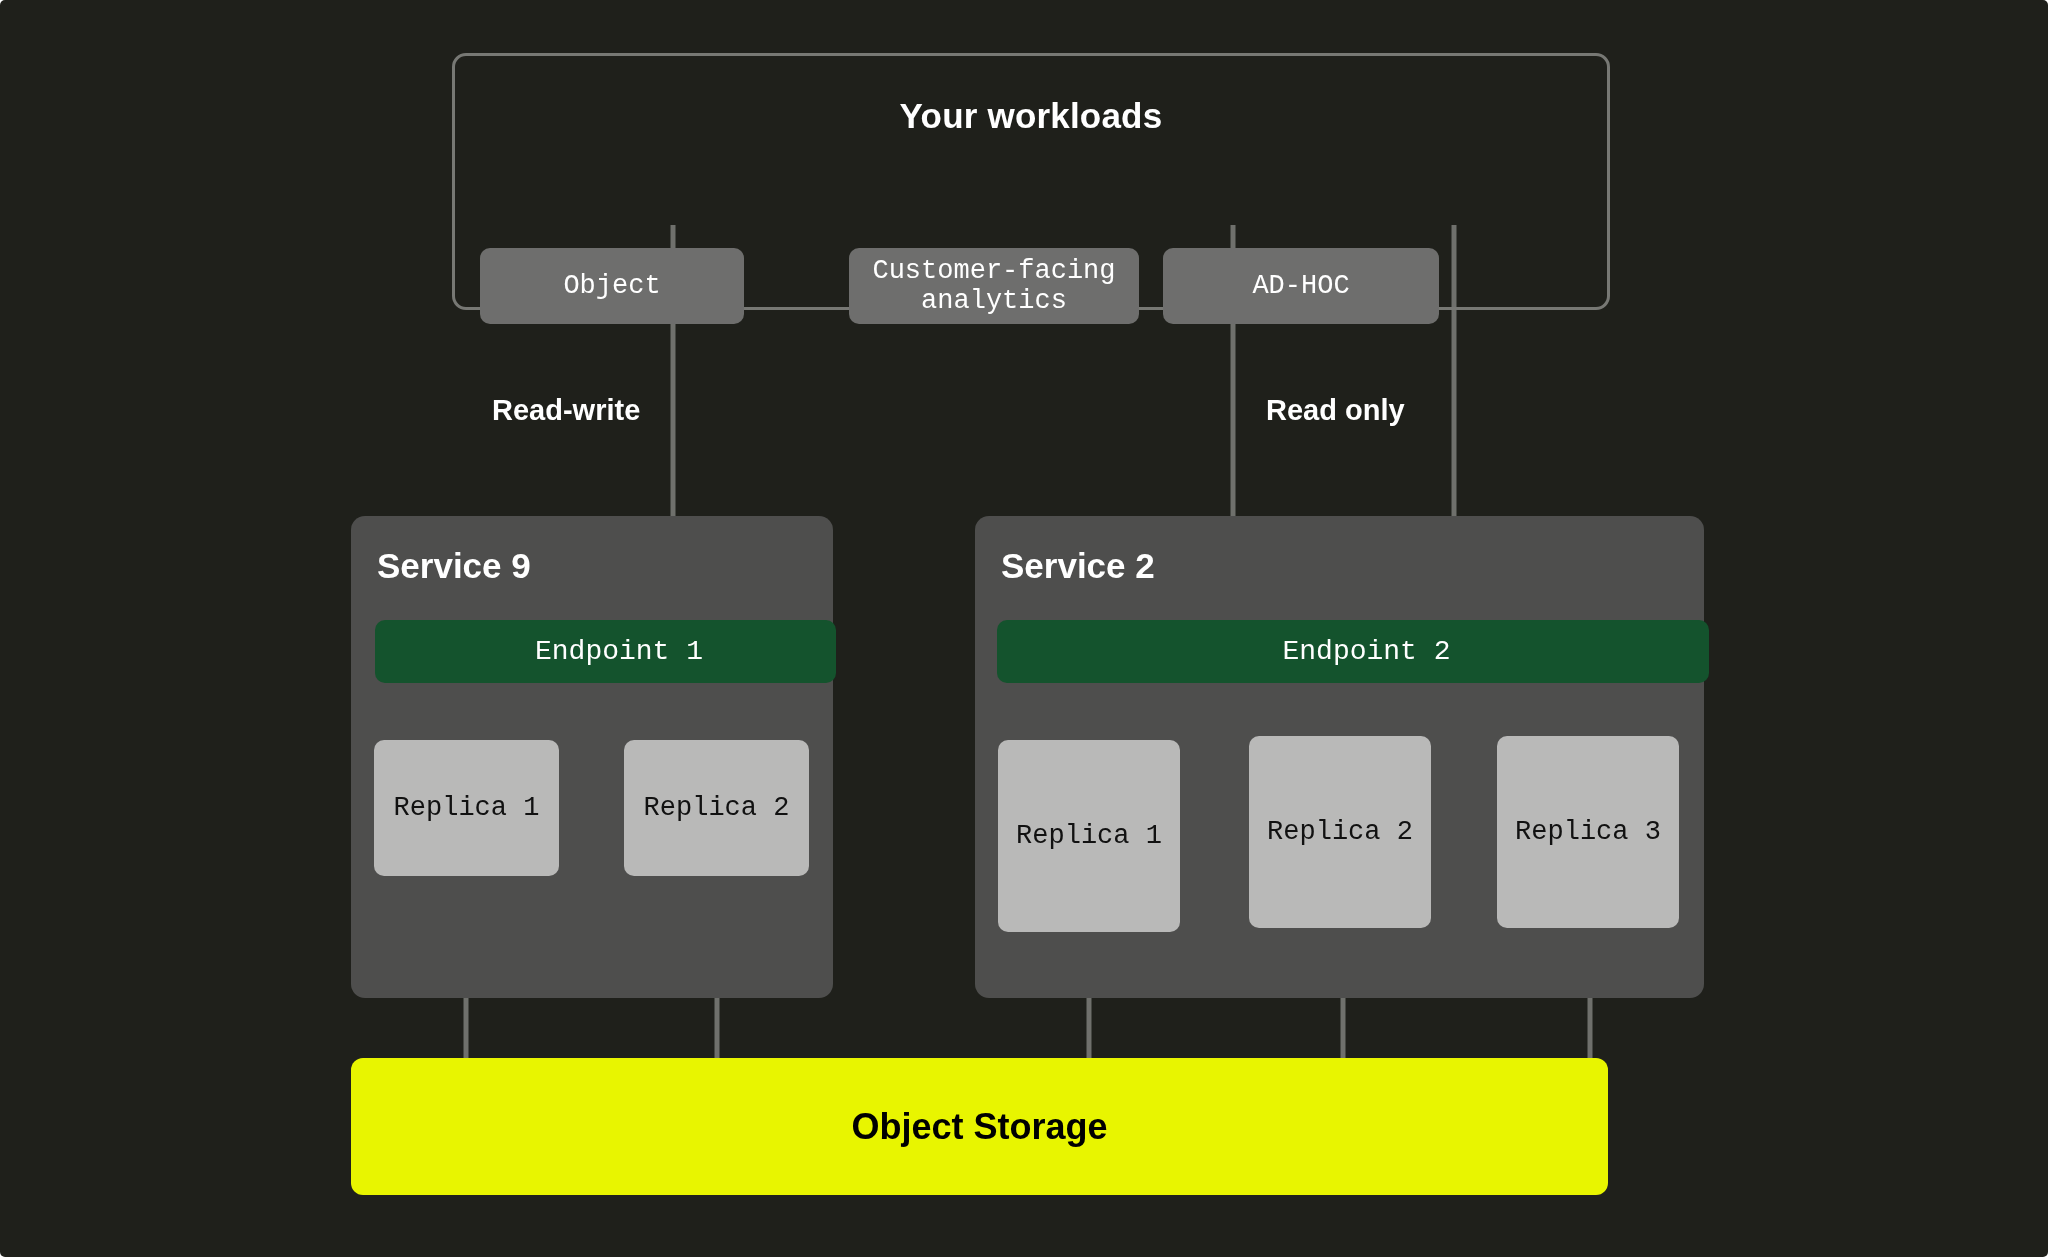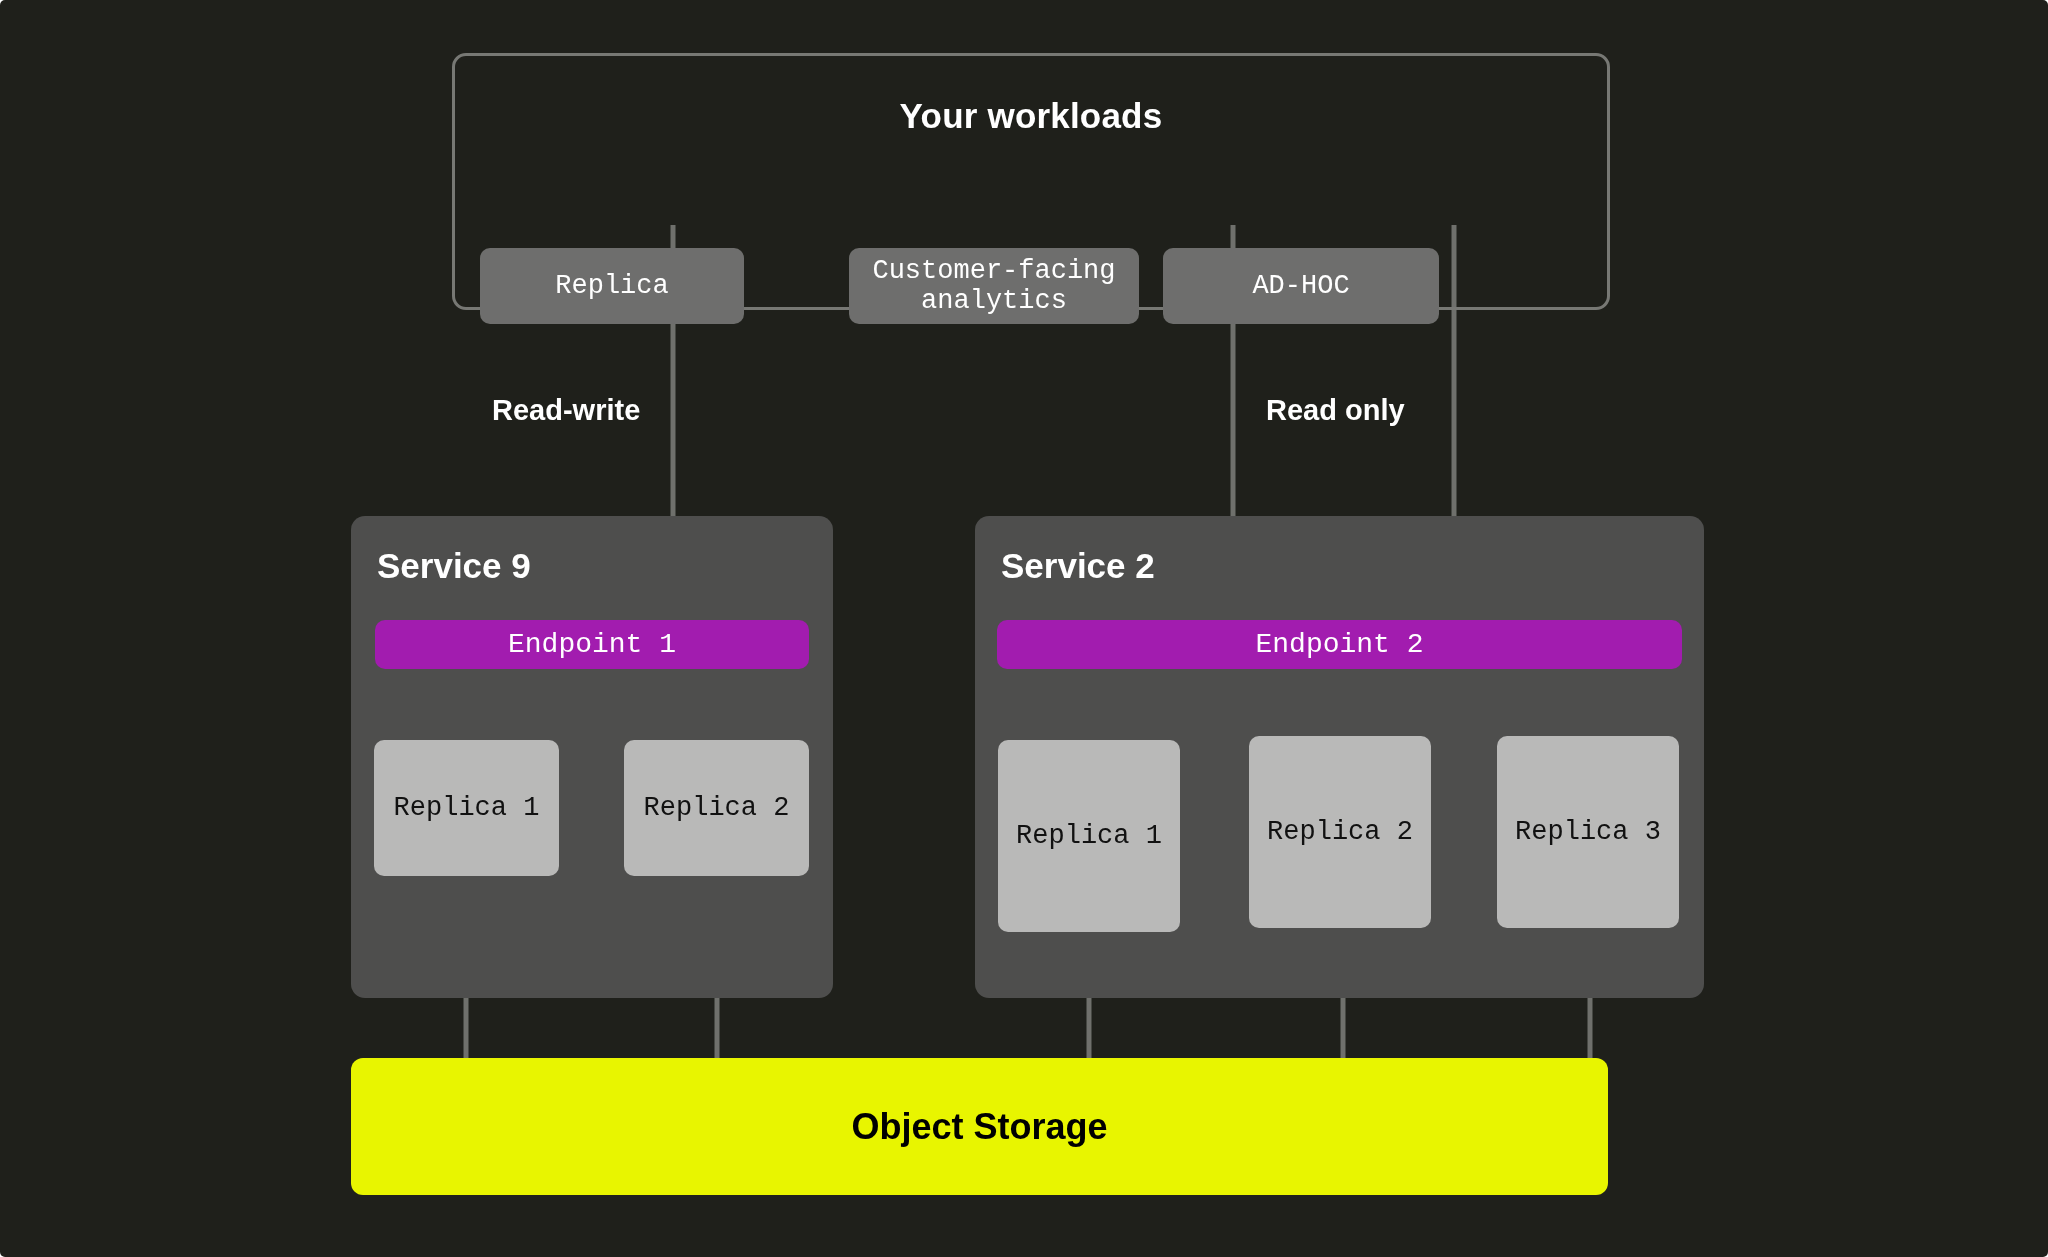--- a/index.html
+++ b/index.html
@@ -75,26 +75,27 @@
   .service-title {
     position: absolute;
     left: 26px;
     top: 30px;
     color: #ffffff;
     font-size: 35px;
     font-weight: bold;
   }
   .endpoint-bar {
     position: absolute;
-    height: 49px;
-    background: #a21caf;
+    height: 63px;
+    background: #14532d;
     border-radius: 10px;
     color: #ffffff;
     font-size: 28px;
     z-index: 4;
+    padding-left: 27px;
   }
   .replica-box {
     position: absolute;
     background: #b9b9b8;
     border-radius: 10px;
     color: #111111;
     font-size: 27px;
     z-index: 4;
   }
 
@@ -148,21 +149,21 @@
       <polygon points="660,586 686,586 673,604"></polygon>
       <polygon points="1220,586 1246,586 1233,604"></polygon>
       <polygon points="1441,586 1467,586 1454,604"></polygon>
     </g>
   </svg>
 
   <div class="abs workloads-box">
     <div class="workloads-title">Your workloads</div>
 
     <div class="pill mono center-text" style="left:25px; width:264px;">
-      <span>Replica</span>
+      <span>Object</span>
     </div>
 
     <div class="pill mono center-text" style="left:394px; width:290px;">
       <span>Customer-facing analytics</span>
     </div>
 
     <div class="pill mono center-text" style="left:708px; width:276px;">
       <span>AD-HOC</span>
     </div>
   </div>

